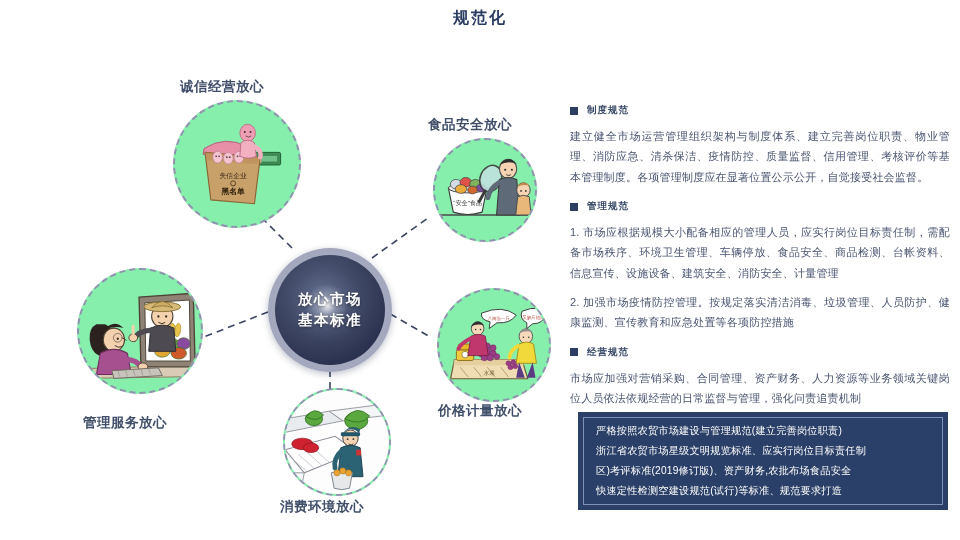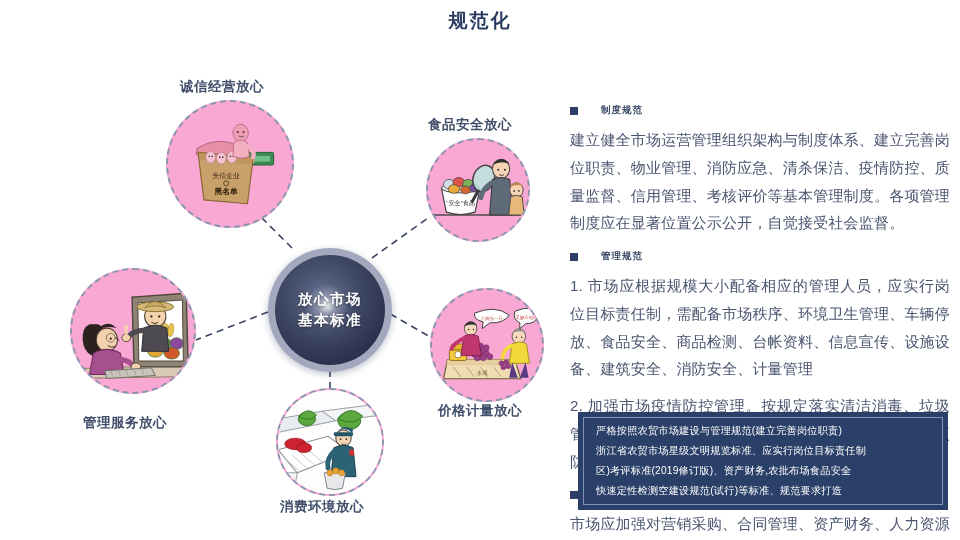--- a/index.html
+++ b/index.html
@@ -16,21 +16,21 @@
     color: #3d4a63;
   }
 
   
   #page-title {
     position: absolute;
     top: 8px;
     left: 0;
     width: 960px;
     text-align: center;
-    font-size: 19px;
+    font-size: 16px;
     font-weight: 700;
     letter-spacing: 2px;
     color: #2b3c63;
   }
 
   
   #diagram {
     position: absolute;
     left: 0;
     top: 40px;
@@ -42,24 +42,24 @@
     left: 0; top: 0;
     width: 560px; height: 500px;
     pointer-events: none;
   }
 
   .node {
     position: absolute;
   }
   .node .ring {
     position: absolute;
-    left: 8px; top: 0;
+    left: 15px; top: 0;
     border-radius: 50%;
     border: 2px dashed #8e93ae;
-    background: #f9a8d4;
+    background: #86efac;
     box-sizing: border-box;
     overflow: hidden;
   }
   .node .ring .art {
     position: absolute;
     left: 0; top: 0; right: 0; bottom: 0;
   }
   .node .node-label {
     position: absolute;
     width: 200px;
@@ -113,38 +113,38 @@
   #text-panel {
     position: absolute;
     left: 570px;
     top: 104px;
     width: 380px;
   }
   .section { margin-bottom: 13px; }
   .section-head {
     display: flex;
     align-items: center;
-    gap: 23px;
+    gap: 9px;
     margin-bottom: 9px;
   }
   .bullet-square {
     width: 8px;
     height: 8px;
     background: #2c3e63;
     flex: 0 0 auto;
   }
   .section-title {
     font-size: 9.5px;
     font-weight: 700;
     color: #3a4a68;
     letter-spacing: 1px;
   }
   .section-body p {
     margin: 0 0 9px 0;
-    font-size: 15px;
+    font-size: 11px;
     line-height: 1.85;
     color: #4a5570;
     letter-spacing: .2px;
     text-align: justify;
   }
   .section-body p:last-child { margin-bottom: 0; }
 
   
   #callout {
     position: absolute;

